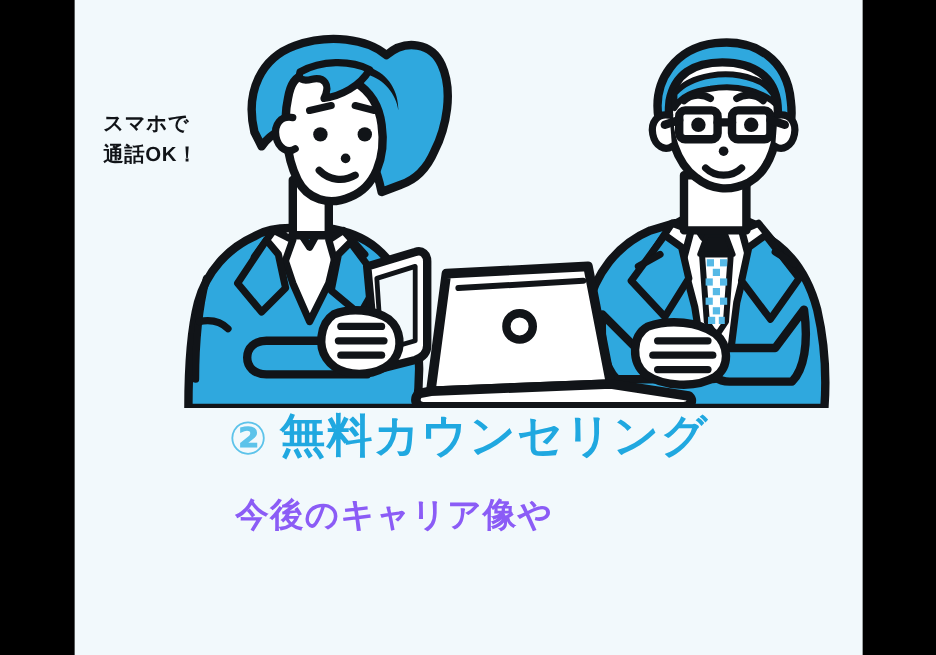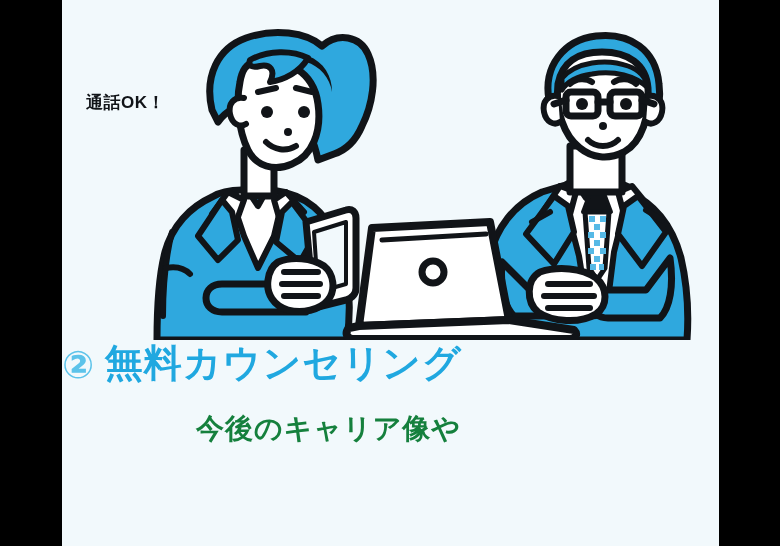--- a/index.html
+++ b/index.html
@@ -62,21 +62,21 @@
     width: 657px;
     height: 340px;
   }
 
   
   #headline {
     position: absolute;
     left: 0;
     top: 338px;
     width: 657px;
-    text-align: left;
+    text-align: center;
     white-space: nowrap;
     z-index: 20;
   }
   #headline .num {
     font-size: 38px;
     font-weight: 700;
     color: #5cc3ea;
     vertical-align: -2px;
     letter-spacing: 0;
   }
@@ -87,37 +87,38 @@
     letter-spacing: 1px;
     margin-left: 6px;
   }
 
   #sub {
     position: absolute;
     left: 0;
     top: 405px;
     width: 533px;
     text-align: center;
-    color: #15803d;
+    color: #8b5cf6;
     font-size: 28px;
     font-weight: 700;
     line-height: 1.72;
     letter-spacing: 1px;
     z-index: 20;
   }
   #sub div { white-space: nowrap; }
 </style>
 </head>
 <body>
 
 <div id="stage">
 
   <div id="canvas">
 
     <div id="callout">
+      <div>スマホで</div>
       <div>通話OK！</div>
     </div>
 
     <svg id="art" viewBox="0 0 657 340" xmlns="http://www.w3.org/2000/svg">
 
       <g>
 
         <g>
           <path d="M 150 197
                    C 128 207 110 226 103 252

